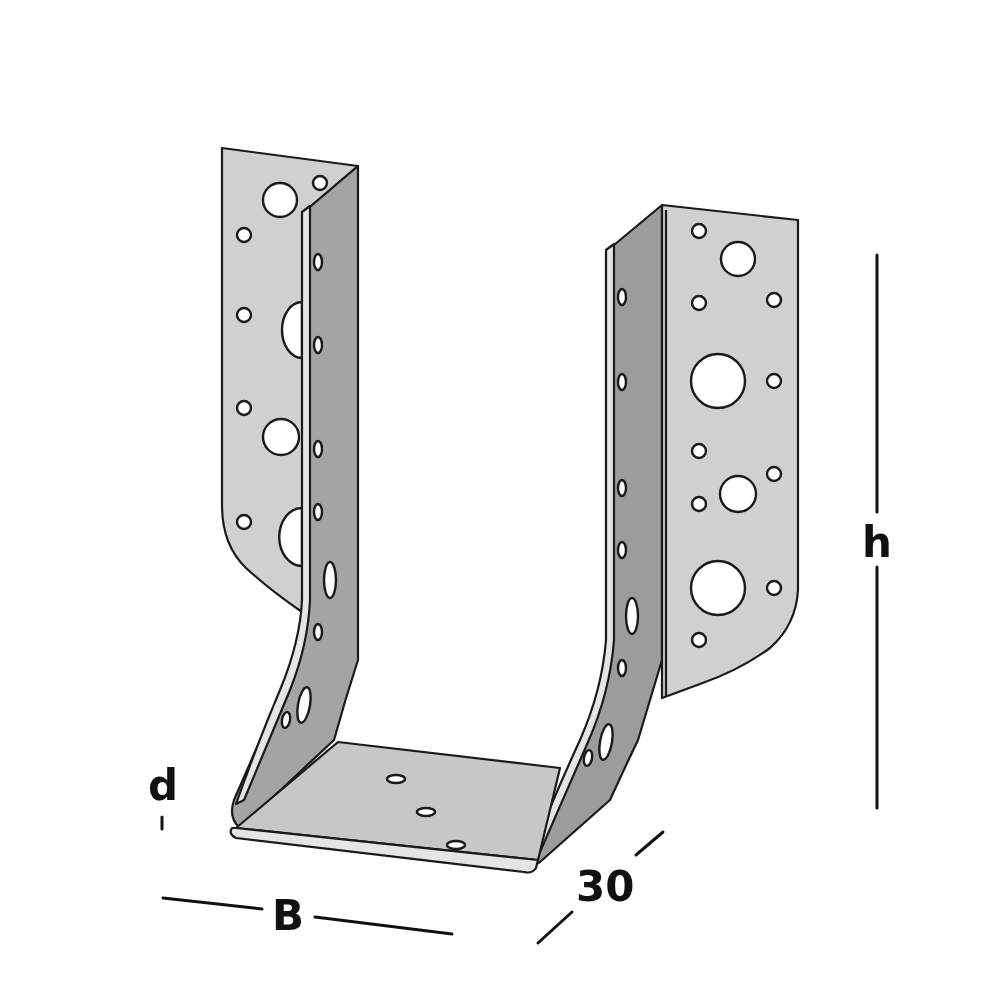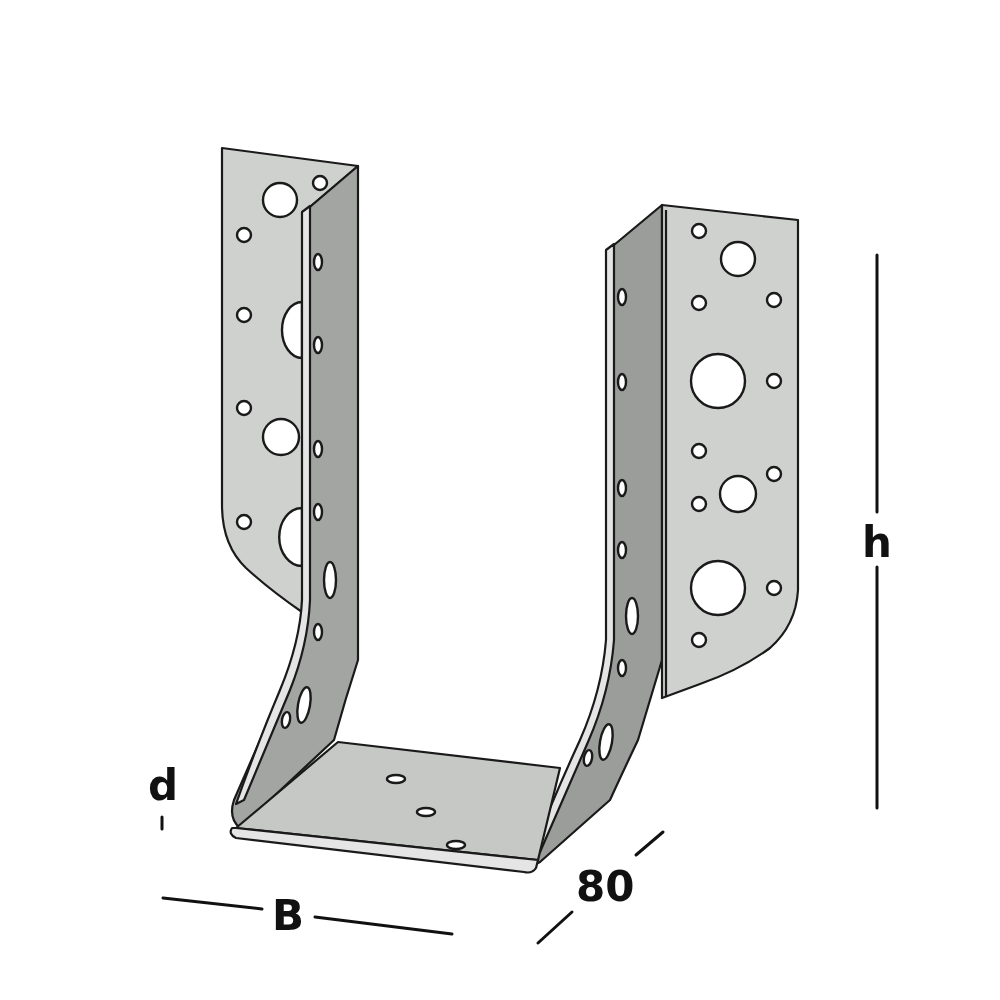--- a/index.html
+++ b/index.html
@@ -108,14 +108,14 @@
     <line class="dim" x1="315" y1="917" x2="452" y2="934"></line>
     <line class="dim" x1="636" y1="855" x2="663" y2="832"></line>
     <line class="dim" x1="538" y1="943" x2="572" y2="912"></line>
     <line class="dim" x1="877" y1="255" x2="877" y2="512"></line>
     <line class="dim" x1="877" y1="567" x2="877" y2="808"></line>
   </g>
 </svg>
 
 <span class="lbl" id="lbl-d">d</span>
 <span class="lbl" id="lbl-b">B</span>
-<span class="lbl" id="lbl-80">80</span>
+<span class="lbl" id="lbl-80">30</span>
 <span class="lbl" id="lbl-h">h</span>
 
 </body></html>

